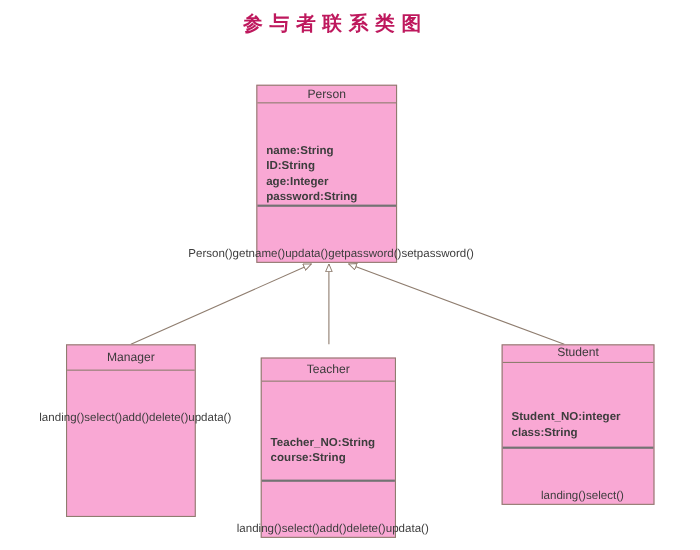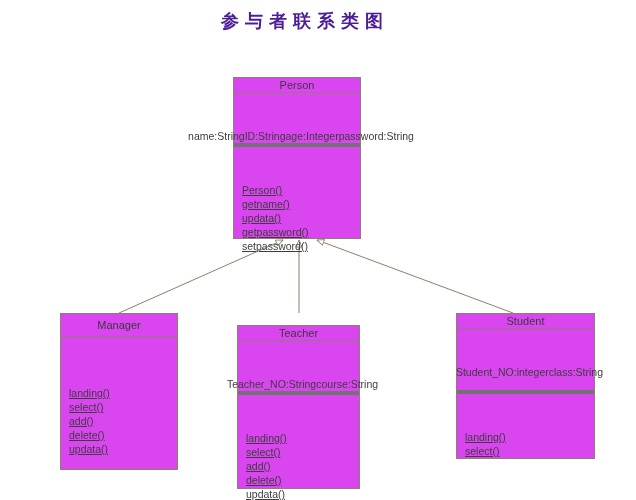--- a/index.html
+++ b/index.html
@@ -3,38 +3,38 @@
 <meta charset="utf-8">
 <style>
   html,body{margin:0;padding:0;background:#ffffff;}
   .canvas{
     position:relative;width:636px;height:500px;background:#ffffff;
     font-family:"Liberation Sans",sans-serif;overflow:hidden;
   }
   .diagram-title{
     position:absolute;top:9px;left:305px;transform:translateX(-50%);
     font-family:"Liberation Serif",serif;font-weight:bold;font-size:18px;
-    letter-spacing:6px;color:#4c1d95;white-space:nowrap;
+    letter-spacing:6px;color:#be185d;white-space:nowrap;
   }
   .connectors{position:absolute;left:0;top:0;z-index:1;}
   .uml-class{
     position:absolute;z-index:2;box-sizing:border-box;
-    border:1px solid #8f7d6f;background:#d946ef;
+    border:1px solid #8f7d6f;background:#f9a8d4;
     color:#3d3d3d;font-size:10.5px;line-height:14px;gap:36px;
   }
   .uml-class .hdr{
     box-sizing:content-box;height:22px;display:flex;align-items:center;justify-content:center;
     border-bottom:1px solid #8f7d6f;font-size:11px;color:#3a3a3a;
   }
   .uml-class .attrs{
-    box-sizing:content-box;display:flex;justify-content:center;
-    border-bottom:4px solid #737373;padding-left:8px;
+    box-sizing:content-box;display:flex;flex-direction:column;justify-content:center;
+    border-bottom:2px solid #737373;padding-left:8px;font-weight:bold;
   }
   .uml-class .methods{
-    display:flex;flex-direction:column;justify-content:center;flex:1;padding-left:8px;text-decoration:underline;
+    display:flex;justify-content:center;flex:1;padding-left:8px;
   }
   .uml-class{display:flex;flex-direction:column;}
   #person {left:233px;top:77px;width:128px;height:162px;}
   #person .hdr{height:21px;}
   #person .attrs{height:62px;}
   #manager{left:60px; top:313px;width:118px;height:157px;}
   #manager .attrs{height:60px;}
   #teacher{left:237px;top:313px;width:123px;height:164px;margin-top:12px;}
   #teacher .attrs{height:60px;}
   #student{left:456px;top:313px;width:139px;height:146px;}

